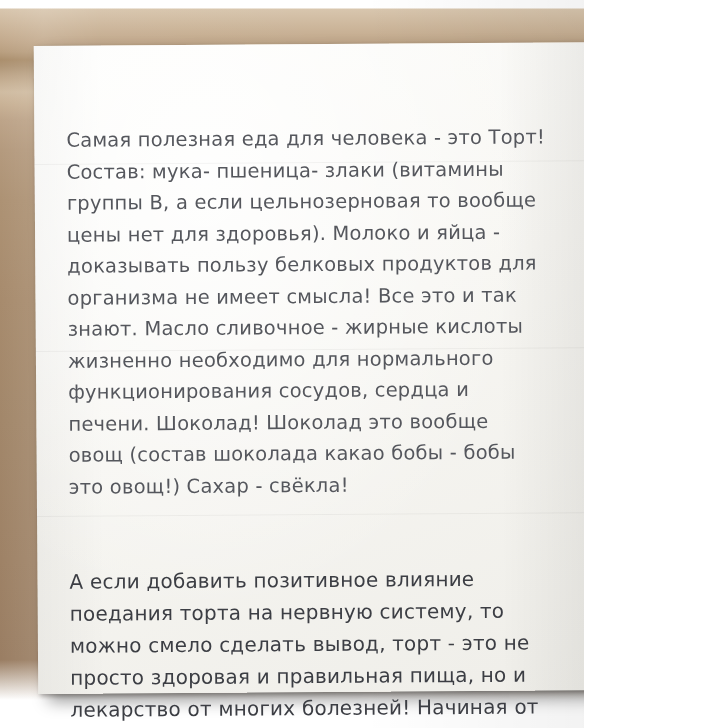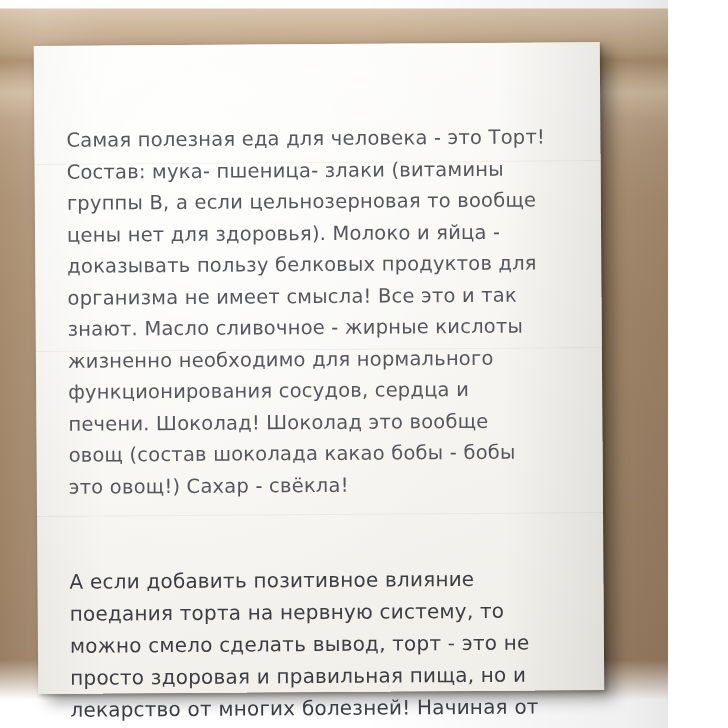--- a/index.html
+++ b/index.html
@@ -9,21 +9,21 @@
   }
   body {
     width: 728px;
     height: 728px;
     overflow: hidden;
     font-family: "Liberation Sans", sans-serif;
   }
 
   #photo {
     position: relative;
-    width: 668px;
+    width: 584px;
     height: 728px;
     background: #ffffff;
     overflow: hidden;
   }
 
   
   #backdrop {
     position: absolute;
     left: 0;
     top: 0;

